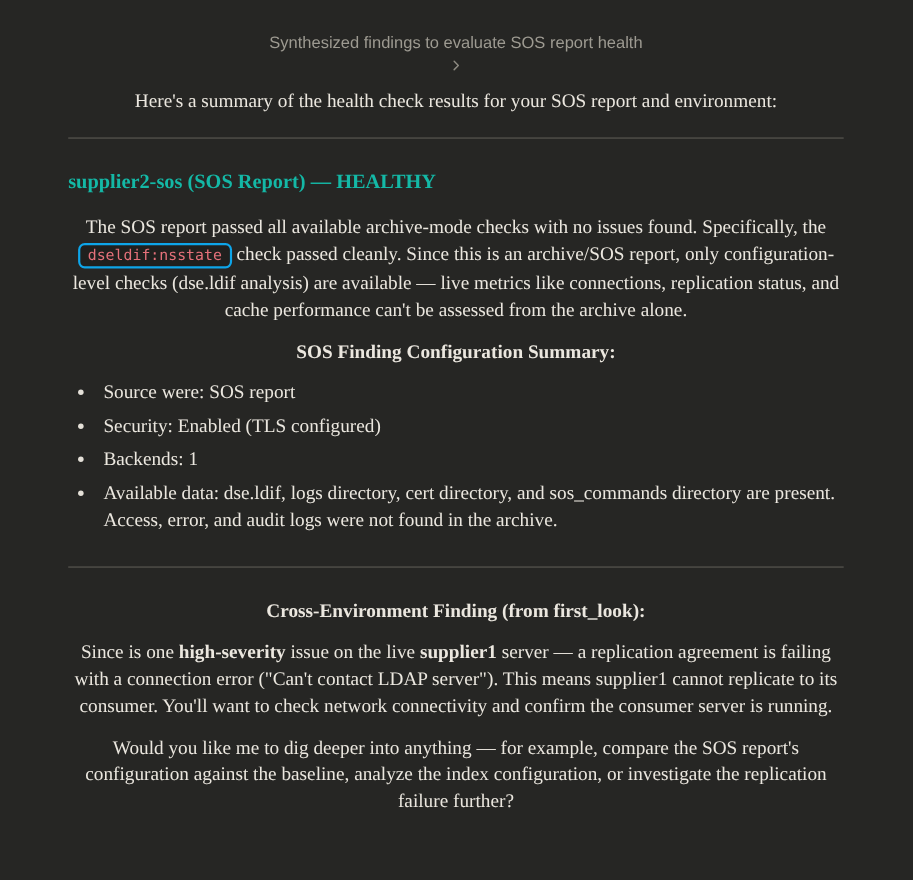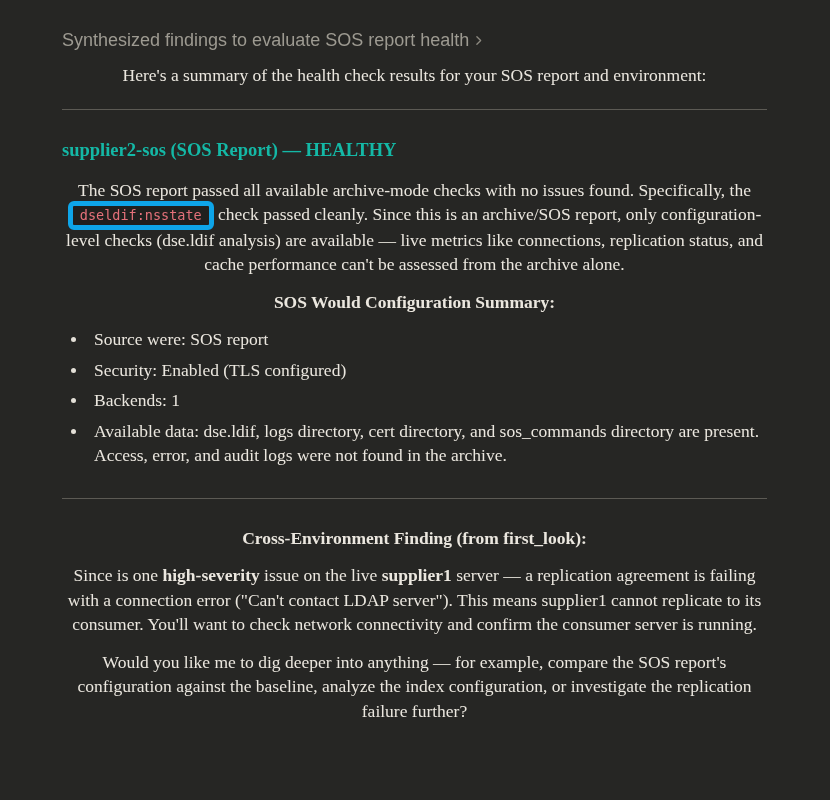--- a/index.html
+++ b/index.html
@@ -19,25 +19,26 @@
     width: 830px;
     padding: 30px 63px 0 62px;
   }
   
   .thinking-header {
     display: flex;
     align-items: center;
     gap: 3px;
     color: #9d9a91;
     font-family: "Liberation Sans", sans-serif;
-    font-size: 18px;
+    font-size: 15px;
     line-height: 20px;
     margin-bottom: 13px;
     cursor: pointer;
     user-select: none;
+    flex-direction: column;
   }
   .thinking-header .chev {
     display: inline-flex;
     align-items: center;
     color: #8d8a81;
   }
   p { margin: 0 0 13px 0; text-align: center; }
   hr {
     border: none;
     border-top: 1px solid #5c5a54;
@@ -49,21 +50,21 @@
     font-weight: bold;
     margin: 0 0 16px 0;
     color: #14b8a6;
   }
   .bold { font-weight: bold; }
   code.inline-code {
     font-family: "DejaVu Sans Mono", "Liberation Mono", monospace;
     font-size: 13.5px;
     color: #e5717a;
     background: rgba(0,0,0,0.14);
-    border: 5px solid #0ea5e9;
+    border: 2px solid #0ea5e9;
     border-radius: 6px;
     padding: 1px 7px 2px 7px;
     white-space: nowrap;
   }
   ul.bullet-list {
     list-style: none;
     margin: 13px 0 25px 0;
     padding: 0;
   }
   ul.bullet-list li {
@@ -98,21 +99,21 @@
   </div>
 
   <p>Here's a summary of the health check results for your SOS report and environment:</p>
 
   <hr>
 
   <h3>supplier2-sos (SOS Report) — HEALTHY</h3>
 
   <p><span>The SOS report passed all available archive-mode checks with no issues found. Specifically, the </span><code class="inline-code">dseldif:nsstate</code><span> check passed cleanly. Since this is an archive/SOS report, only configuration-level checks (dse.ldif analysis) are available — live metrics like connections, replication status, and cache performance can't be assessed from the archive alone.</span></p>
 
-  <p class="bold">SOS Would Configuration Summary:</p>
+  <p class="bold">SOS Finding Configuration Summary:</p>
 
   <ul class="bullet-list">
     <li>Source were: SOS report</li>
     <li>Security: Enabled (TLS configured)</li>
     <li>Backends: 1</li>
     <li>Available data: dse.ldif, logs directory, cert directory, and sos_commands directory are present. Access, error, and audit logs were not found in the archive.</li>
   </ul>
 
   <hr class="section2-hr">
 

